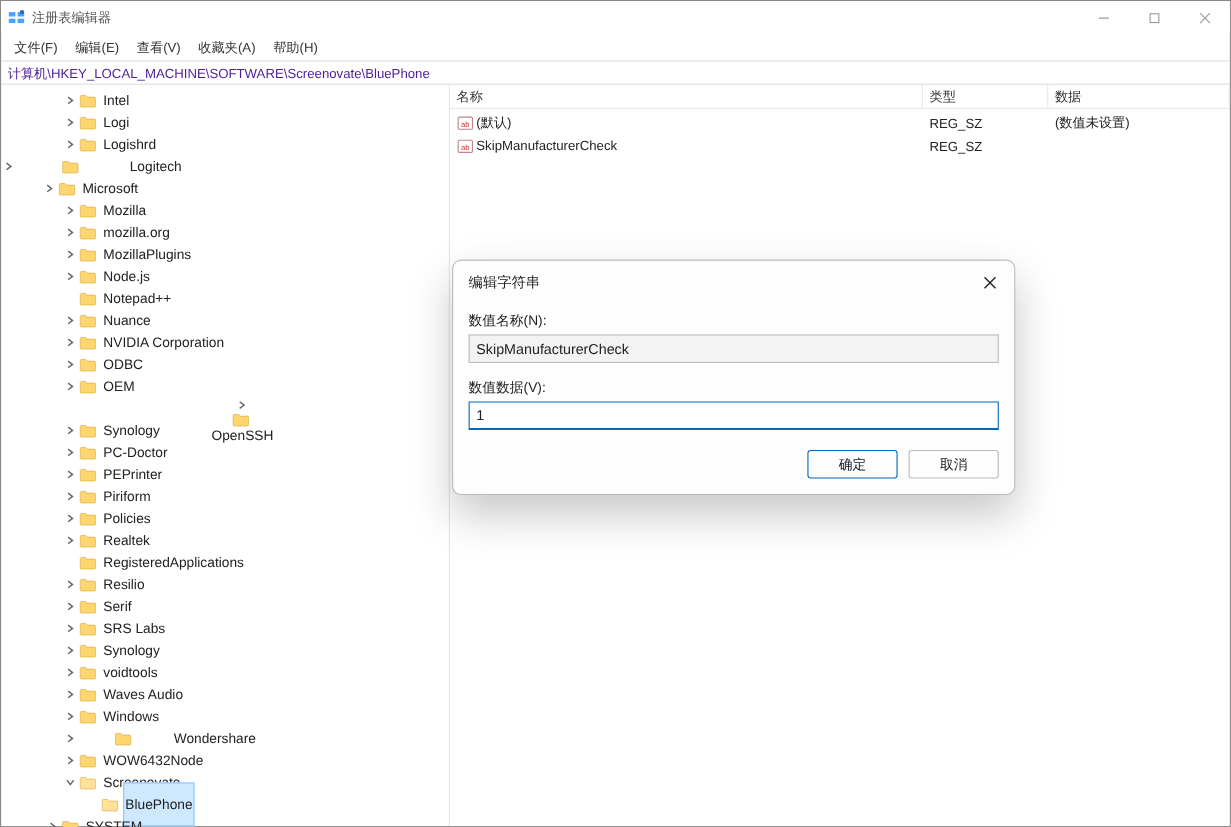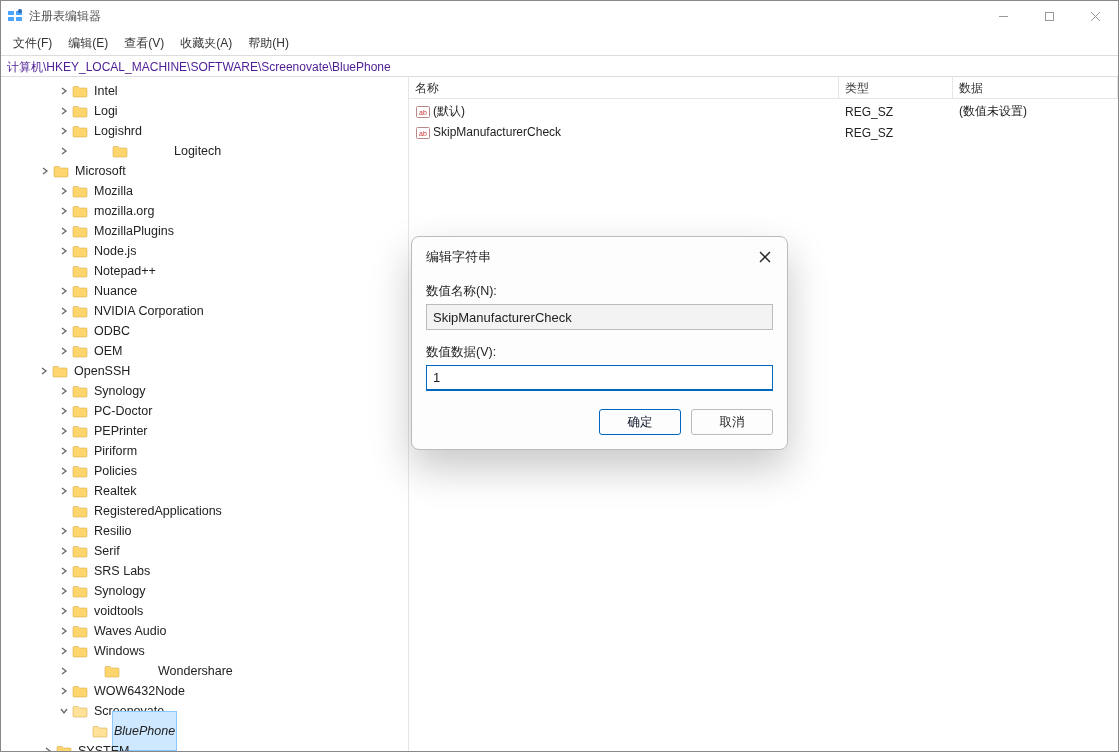--- a/index.html
+++ b/index.html
@@ -21,35 +21,35 @@
 .tree-pane { width: 408px; overflow: auto; border-right: 1px solid #e6e6e6; padding: 4px 0 4px 0; font-size: 12.5px; }
 .values-pane { flex: 1; overflow: hidden; }
 
 .tree-node { display: flex; align-items: center; height: 20px; padding-right: 4px; white-space: nowrap; }
 .tree-chevron { width: 14px; height: 14px; display: inline-flex; align-items: center; justify-content: center; margin-right: 1px; flex: none; }
 .tree-chevron svg { stroke: #666; fill: none; }
 .folder-icon { width: 16px; height: 13px; margin-right: 4px; flex: none; }
 .folder-icon .fbody { fill: #ffd66e; stroke: #caa33a; stroke-width: .5; }
 .folder-icon.open .fbody { fill: #ffe199; }
 .tree-label { color: #222; padding: 1px 2px; }
-.tree-label.selected { background: #cde8ff; border: 1px solid #8dc7ff; padding: 12px 1px; font-style: italic; }
+.tree-label.selected { background: #cde8ff; border: 1px solid #8dc7ff; padding: 12px 1px; }
 
 .values-header { display: flex; height: 22px; border-bottom: 1px solid #e6e6e6; font-size: 12px; color: #333; }
 .values-header .col { padding: 3px 6px; border-right: 1px solid #e6e6e6; }
 .values-body { padding: 2px 0; }
 .value-row { display: flex; height: 21px; align-items: center; font-size: 12px; color: #222; }
 .value-row .cell { padding: 0 6px; overflow: hidden; text-overflow: ellipsis; white-space: nowrap; }
 .col-name { width: 430px; }
 .col-type { width: 114px; }
 .col-data { flex: 1; }
 
 .val-icon { width: 16px; height: 16px; margin-right: 2px; display: inline-flex; align-items: center; justify-content: center; vertical-align: middle; }
 
 .modal-backdrop { position: absolute; inset: 0; pointer-events: none; }
-.dialog { position: absolute; left: 410px; top: 235px; width: 377px; background: #fdfdfd; border: 1px solid #bbb; border-radius: 8px; box-shadow: 0 18px 40px rgba(0,0,0,.22); font-size: 12.5px; color: #222; }
+.dialog { position: absolute; left: 410px; top: 235px; width: 512px; background: #fdfdfd; border: 1px solid #bbb; border-radius: 8px; box-shadow: 0 18px 40px rgba(0,0,0,.22); font-size: 12.5px; color: #222; }
 .dialog-title { display: flex; align-items: center; padding: 10px 12px 10px 14px; font-size: 13px; }
 .dialog-title .dt-text { flex: 1; }
 .dialog-close { width: 20px; height: 20px; display: flex; align-items: center; justify-content: center; }
 .dialog-body { padding: 0 14px 14px 14px; }
 .dlg-label { margin-top: 6px; margin-bottom: 4px; font-size: 12.5px; }
 .dlg-input { width: 100%; height: 26px; border: 1px solid #bbb; background: #f3f3f3; padding: 3px 6px; font-size: 13px; color: #222; }
 .dlg-input.focused { background: #fff; border: 1px solid #0067c0; border-bottom: 2px solid #0067c0; }
 .dlg-buttons { display: flex; justify-content: flex-end; gap: 10px; margin-top: 18px; }
 .dlg-btn { width: 82px; height: 26px; border: 1px solid #bbb; background: #fdfdfd; border-radius: 3px; font-size: 12.5px; display: flex; align-items: center; justify-content: center; }
 .dlg-btn.primary { border: 1px solid #0067c0; color: #0f172a; }
@@ -130,21 +130,21 @@
         <span class="tree-chevron">
           <svg width="8" height="8" viewBox="0 0 8 8">
             <path d="M2 1 L6 4 L2 7" stroke-width="1.3"></path>
           </svg>
         </span>
         <svg class="folder-icon" viewBox="0 0 16 13">
           <path class="fbody" d="M1 2.5c0-.6.4-1 1-1h4l1.6 1.5H14c.6 0 1 .4 1 1V11c0 .6-.4 1-1 1H2c-.6 0-1-.4-1-1V2.5z"></path>
         </svg>
         <span class="tree-label">Logishrd</span>
       </div>
-      <div class="tree-node" style="padding-left: 56px; gap: 40px;">
+      <div class="tree-node" style=" gap: 40px;">
         <span class="tree-chevron">
           <svg width="8" height="8" viewBox="0 0 8 8">
             <path d="M2 1 L6 4 L2 7" stroke-width="1.3"></path>
           </svg>
         </span>
         <svg class="folder-icon" viewBox="0 0 16 13">
           <path class="fbody" d="M1 2.5c0-.6.4-1 1-1h4l1.6 1.5H14c.6 0 1 .4 1 1V11c0 .6-.4 1-1 1H2c-.6 0-1-.4-1-1V2.5z"></path>
         </svg>
         <span class="tree-label">Logitech</span>
       </div>
@@ -247,21 +247,21 @@
         <span class="tree-chevron">
           <svg width="8" height="8" viewBox="0 0 8 8">
             <path d="M2 1 L6 4 L2 7" stroke-width="1.3"></path>
           </svg>
         </span>
         <svg class="folder-icon" viewBox="0 0 16 13">
           <path class="fbody" d="M1 2.5c0-.6.4-1 1-1h4l1.6 1.5H14c.6 0 1 .4 1 1V11c0 .6-.4 1-1 1H2c-.6 0-1-.4-1-1V2.5z"></path>
         </svg>
         <span class="tree-label">OEM</span>
       </div>
-      <div class="tree-node" style="padding-left: 36px;">
+      <div class="tree-node" style="padding-left: 36px; flex-direction: column;">
         <span class="tree-chevron">
           <svg width="8" height="8" viewBox="0 0 8 8">
             <path d="M2 1 L6 4 L2 7" stroke-width="1.3"></path>
           </svg>
         </span>
         <svg class="folder-icon" viewBox="0 0 16 13">
           <path class="fbody" d="M1 2.5c0-.6.4-1 1-1h4l1.6 1.5H14c.6 0 1 .4 1 1V11c0 .6-.4 1-1 1H2c-.6 0-1-.4-1-1V2.5z"></path>
         </svg>
         <span class="tree-label">OpenSSH</span>
       </div>

